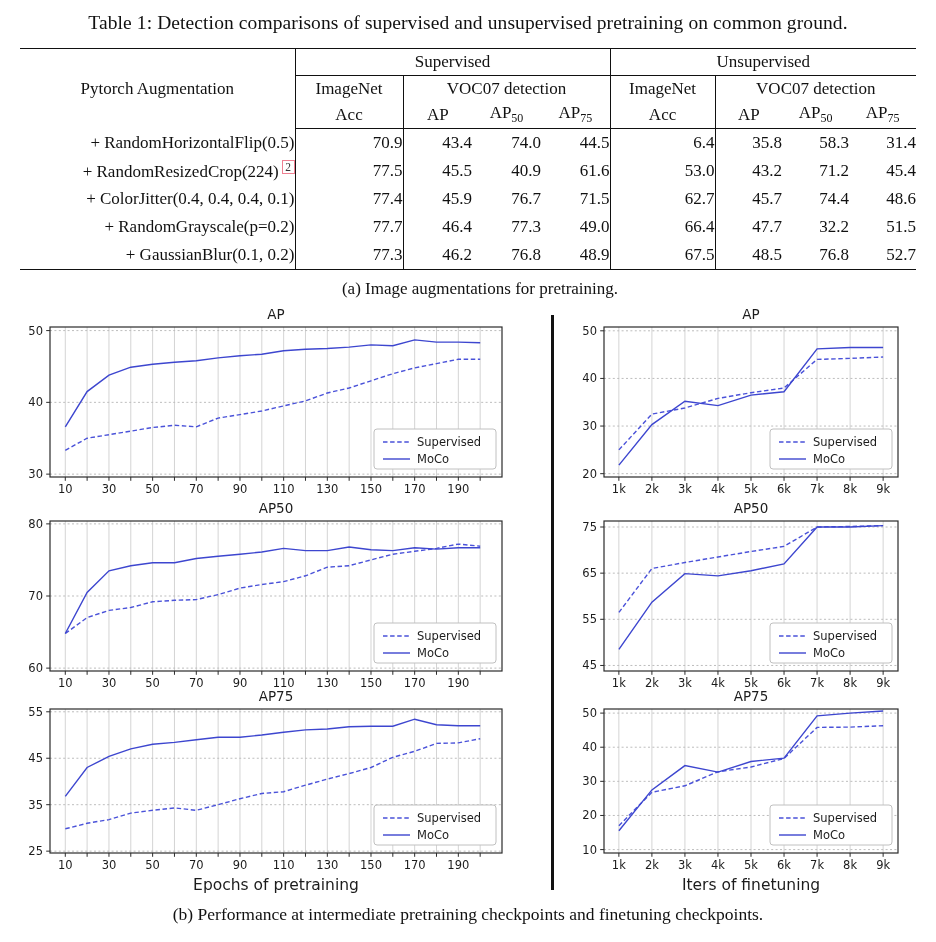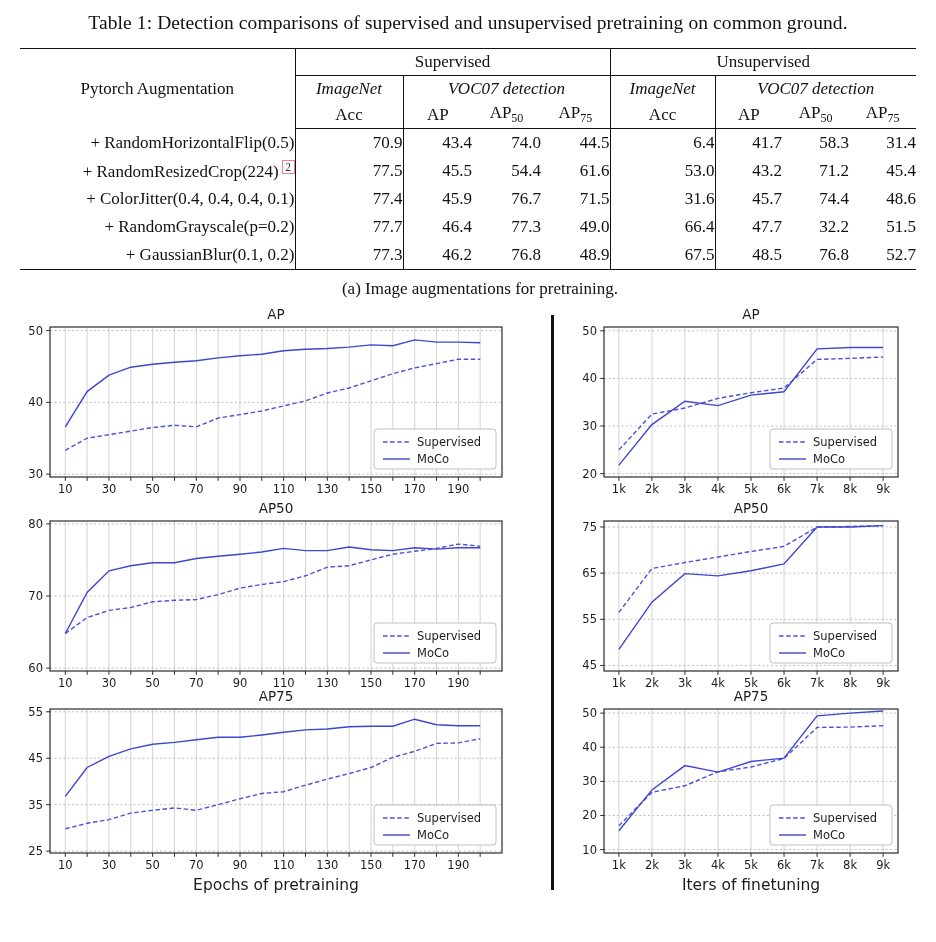--- a/index.html
+++ b/index.html
@@ -8,21 +8,21 @@
   .title{position:absolute;top:12px;left:0;width:936px;text-align:center;
          font-size:19.5px;letter-spacing:.1px;}
   .caption-a{position:absolute;top:279px;left:12px;width:936px;text-align:center;font-size:17px;}
   .caption-b{position:absolute;top:904px;left:0;width:936px;text-align:center;font-size:17.5px;}
 
   table.aug{position:absolute;left:20px;top:48px;width:896px;border-collapse:collapse;
             table-layout:fixed;font-size:17px;
             border-top:1.6px solid #111;border-bottom:1.6px solid #111;}
   table.aug td{padding:0;text-align:center;vertical-align:middle;overflow:hidden;white-space:nowrap;}
   tr.hA td{height:26px;}
-  tr.hB td{height:25px;font-style:italic;}
+  tr.hB td{height:25px;}
   tr.hC td{height:27px;border-bottom:1.6px solid #111;text-align:center;}
   tr.body-row td{height:28px;text-align:right;}
   td.br{border-right:1px solid #111;}
   td.group{border-bottom:1px solid #111;}
   td.lbl{text-align:right;padding-left:12px !important;}
   sub.apx{font-size:12px;}
   sup.fnbox{font-size:11.5px;border:1.2px solid #ef8092;color:#333;
             padding:0 2.5px;margin-left:3px;line-height:1.1;vertical-align:6px;cursor:pointer;}
 
   .charts{position:absolute;left:0;top:0;width:936px;height:942px;}
@@ -74,42 +74,42 @@
       </tr>
     </thead>
     <tbody>
         <tr class="body-row">
           <td class="lbl br">+ RandomHorizontalFlip(0.5)</td>
           <td class="br">70.9</td>
           <td>43.4</td>
           <td>74.0</td>
           <td class="br">44.5</td>
           <td class="br">6.4</td>
-          <td>41.7</td>
+          <td>35.8</td>
           <td>58.3</td>
           <td>31.4</td>
         </tr>
         <tr class="body-row">
           <td class="lbl br">+ RandomResizedCrop(224)<sup class="fnbox">2</sup></td>
           <td class="br">77.5</td>
           <td>45.5</td>
-          <td>54.4</td>
+          <td>40.9</td>
           <td class="br">61.6</td>
           <td class="br">53.0</td>
           <td>43.2</td>
           <td>71.2</td>
           <td>45.4</td>
         </tr>
         <tr class="body-row">
           <td class="lbl br">+ ColorJitter(0.4, 0.4, 0.4, 0.1)</td>
           <td class="br">77.4</td>
           <td>45.9</td>
           <td>76.7</td>
           <td class="br">71.5</td>
-          <td class="br">31.6</td>
+          <td class="br">62.7</td>
           <td>45.7</td>
           <td>74.4</td>
           <td>48.6</td>
         </tr>
         <tr class="body-row">
           <td class="lbl br">+ RandomGrayscale(p=0.2)</td>
           <td class="br">77.7</td>
           <td>46.4</td>
           <td>77.3</td>
           <td class="br">49.0</td>
@@ -511,14 +511,15 @@
           <text x="239" y="133" font-size="11.5" fill="#1c1c1c">Supervised</text>
           <line x1="205" y1="146" x2="232" y2="146" stroke-width="1.4" stroke="#3d46cf"></line>
           <text x="239" y="150" font-size="11.5" fill="#1c1c1c">MoCo</text>
         </g>
         <text x="177" y="12" text-anchor="middle" font-size="13.5" fill="#1c1c1c">AP75</text>
         <text x="177" y="201" text-anchor="middle" font-size="15.5" fill="#1c1c1c">Iters of finetuning</text>
       </svg>
     <div class="divider"></div>
   </div>
 
+  <div class="caption-b">(b) Performance at intermediate pretraining checkpoints and finetuning checkpoints.</div>
 
 </div>
 
 </body></html>

